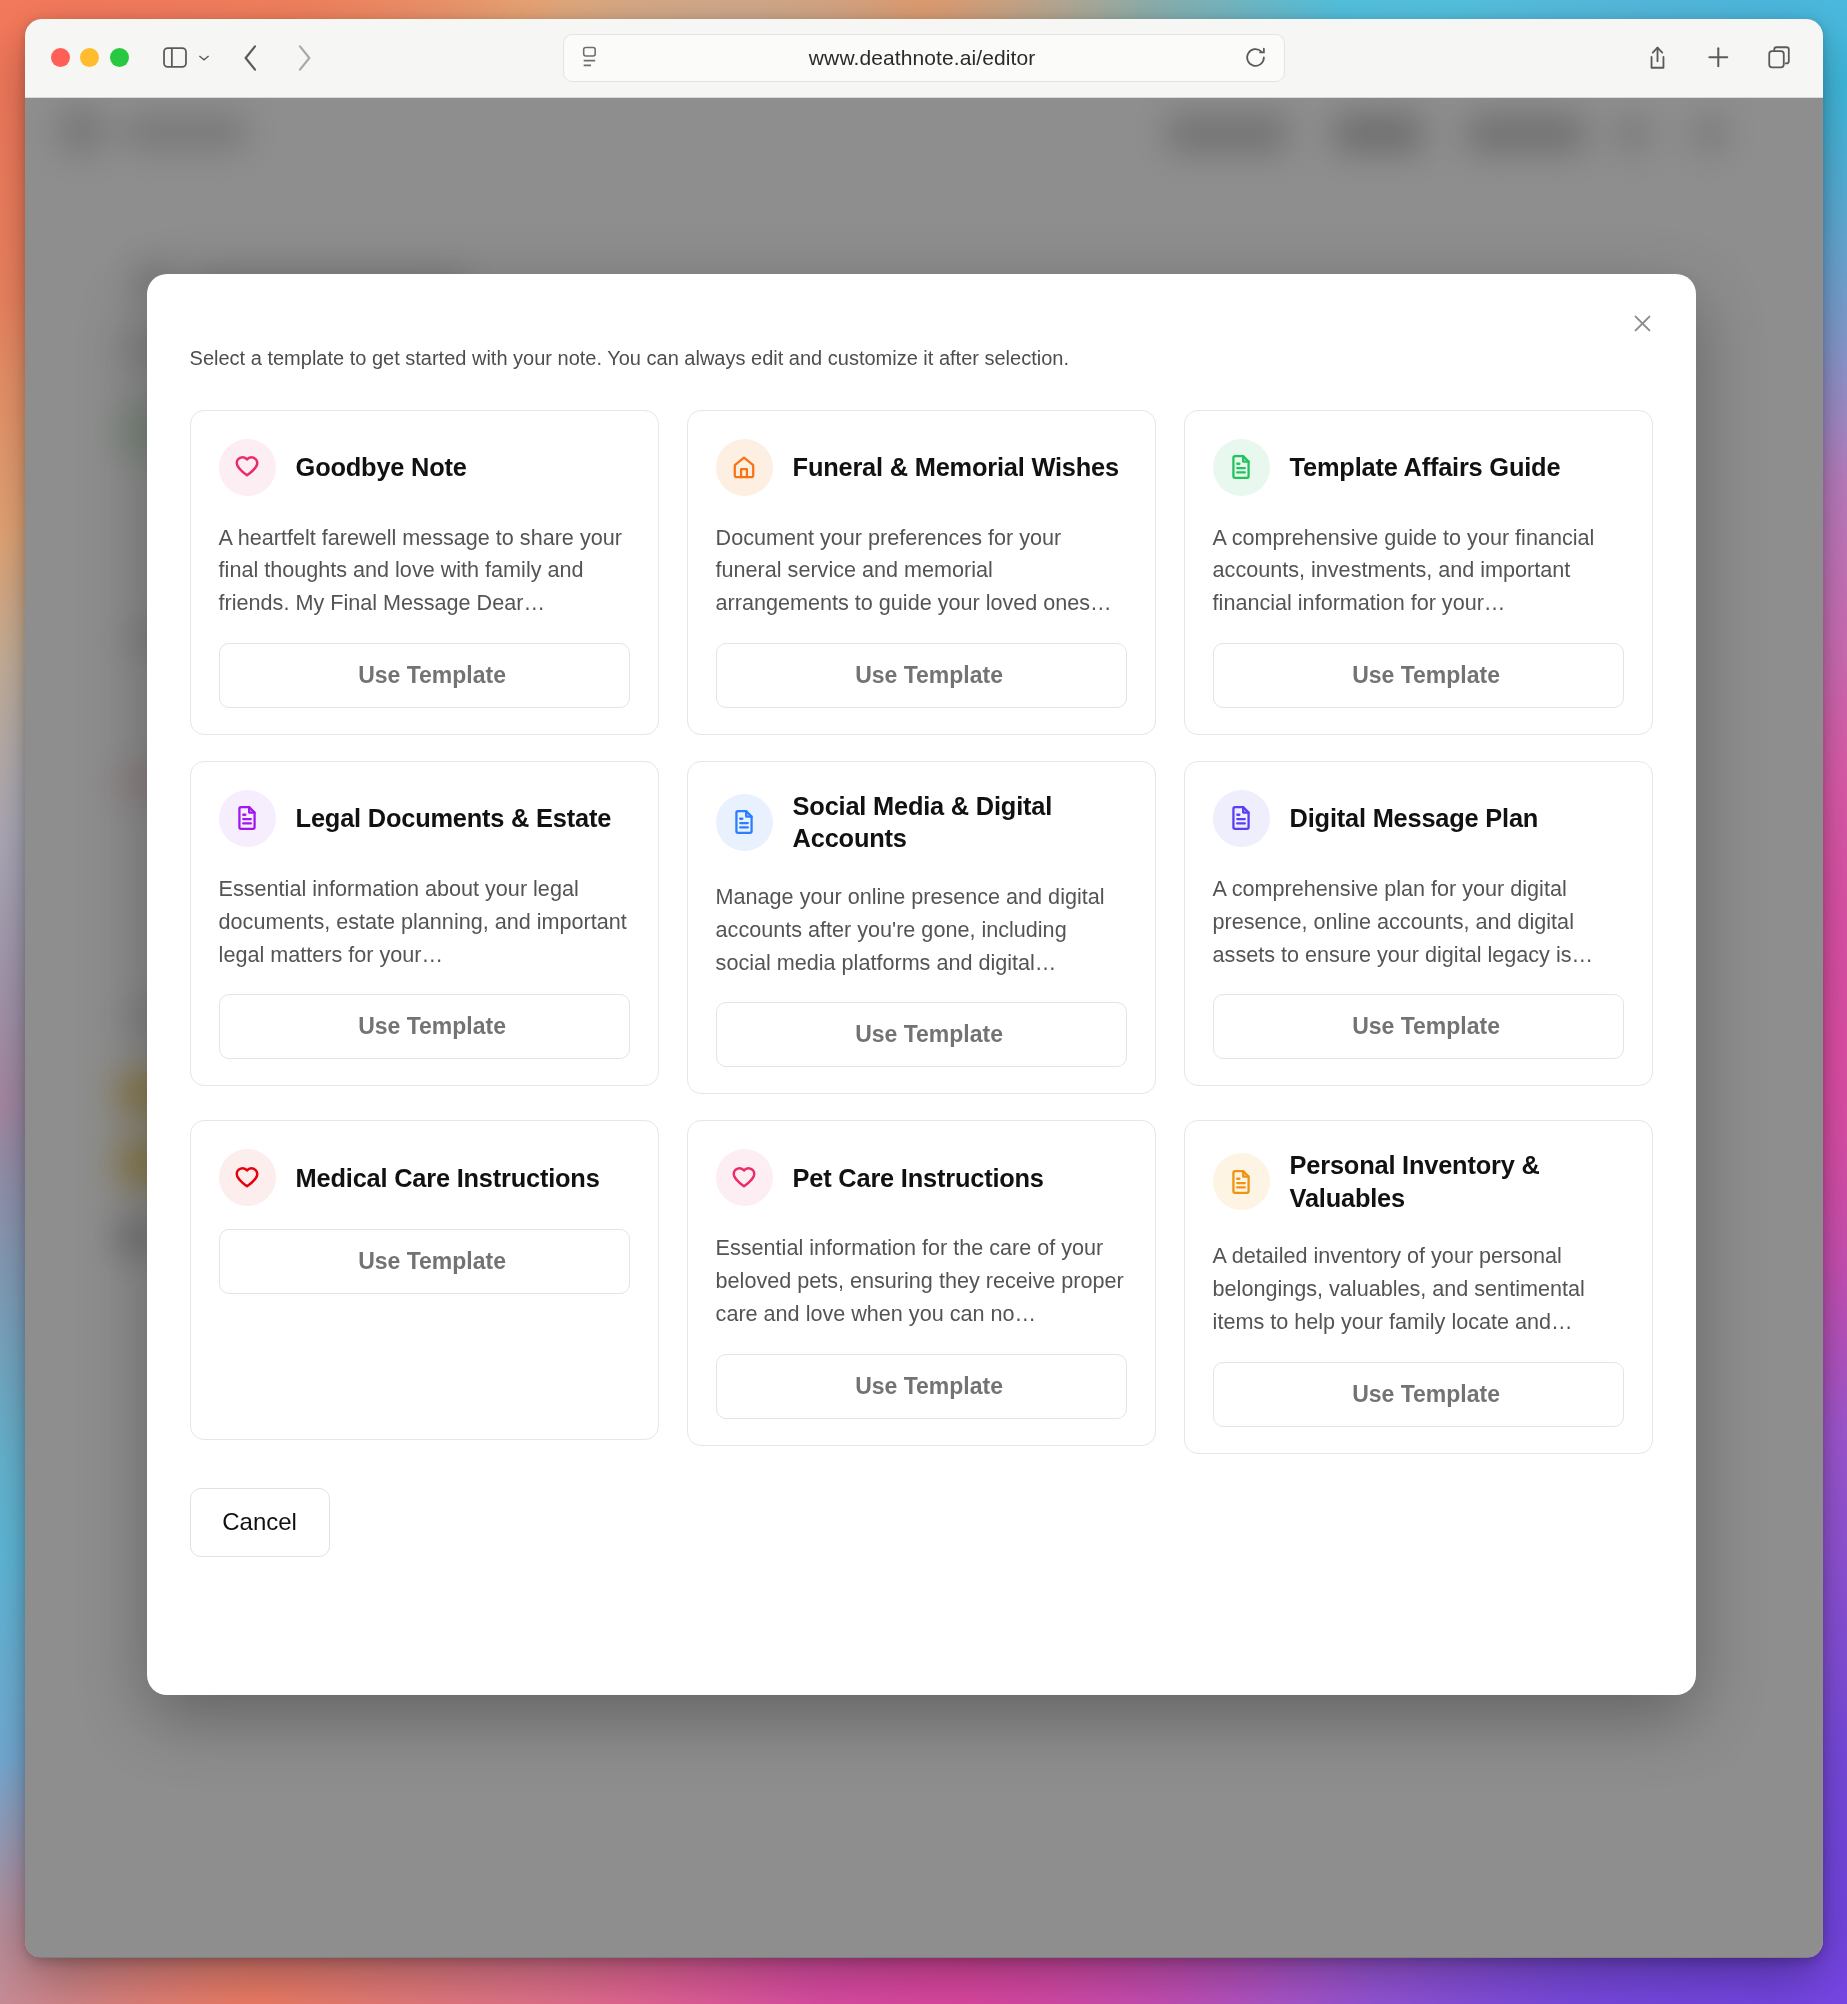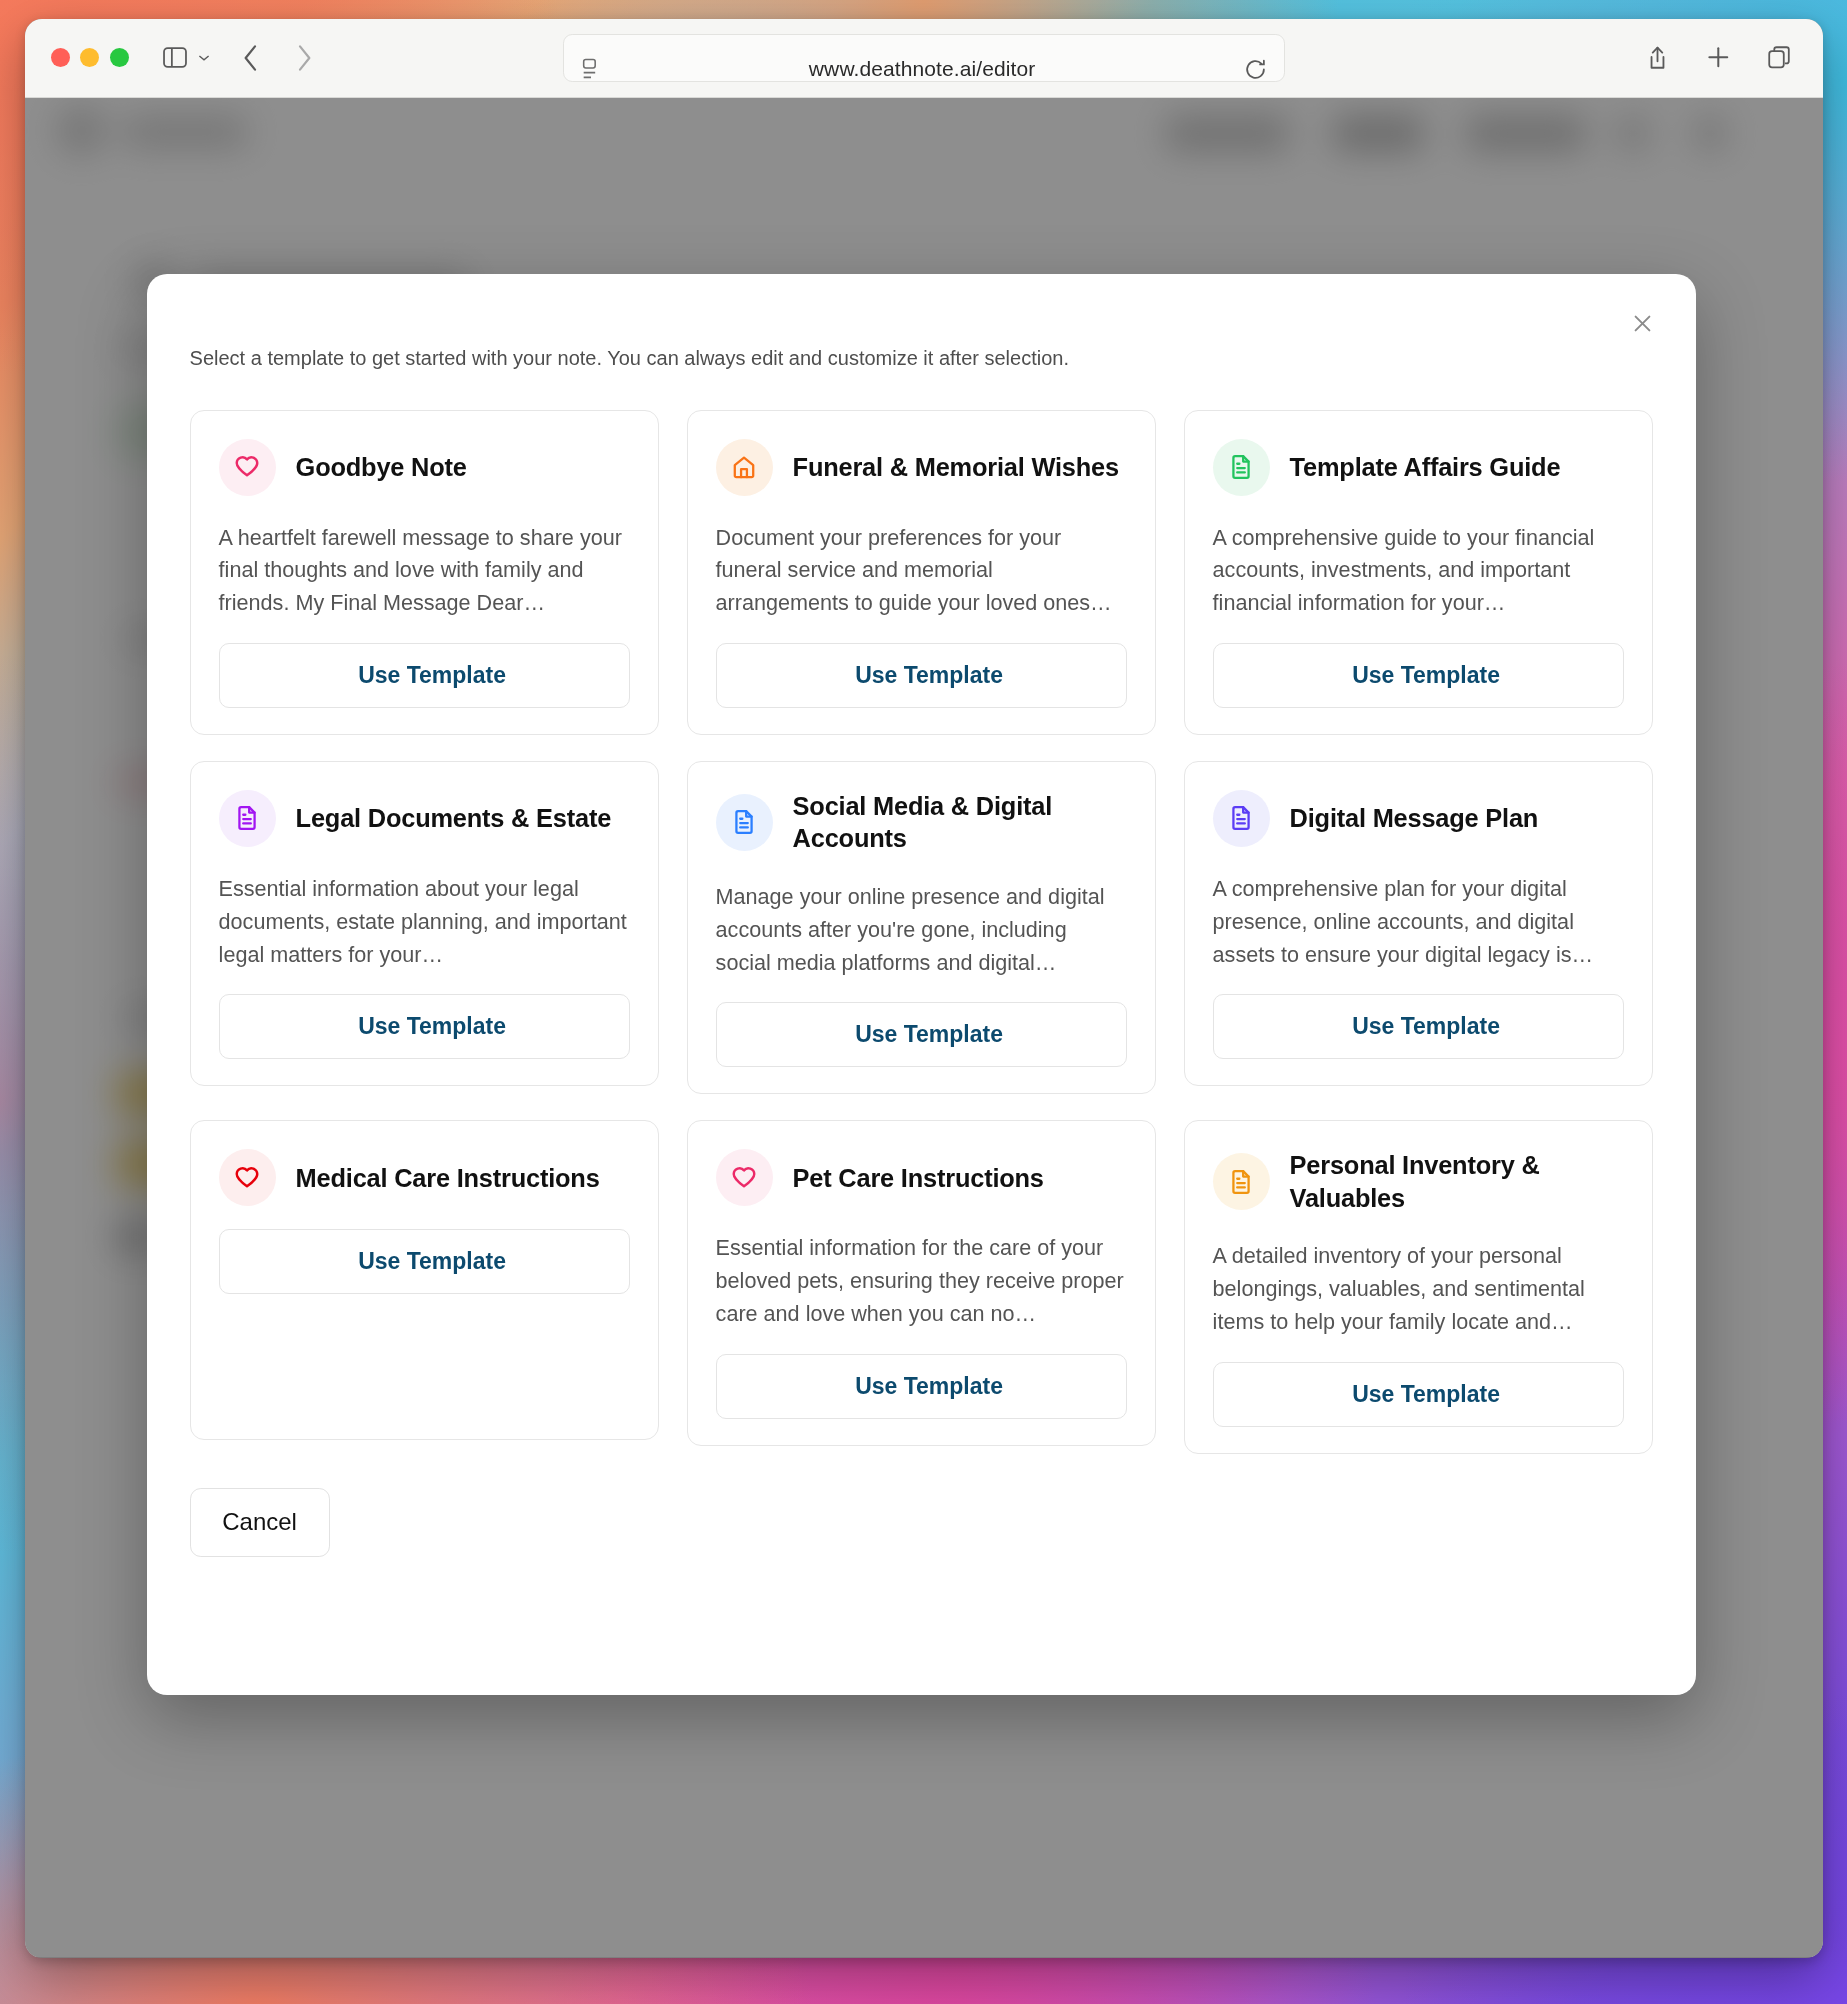--- a/index.html
+++ b/index.html
@@ -89,21 +89,21 @@
   .urlbar {
     position: absolute;
     left: 50%;
     transform: translateX(-50%);
     width: 722px;
     height: 48px;
     background: #fbfbfa;
     border: 0.8px solid #e3e3e0;
     border-radius: 9.2px;
     display: flex;
-    align-items: flex-end;
+    align-items: center;
     padding: 0 17px;
   }
   .urlbar .url-text {
     flex: 1;
     text-align: center;
     font-size: 21px;
     color: #2a2a2a;
     letter-spacing: 0.1px;
   }
   .tb-right {
@@ -234,21 +234,21 @@
   }
   .use-btn {
     margin-top: 23px;
     width: 100%;
     height: 65px;
     border: 0.8px solid #e4e4e4;
     border-radius: 10px;
     background: #fff;
     font-size: 23px;
     font-weight: 600;
-    color: #0c4a6e;
+    color: #737373;
     font-family: "Liberation Sans", sans-serif;
     cursor: pointer;
     display: flex; align-items: center; justify-content: center; padding-left: 16px;
   }
 
   
   .modal-footer {
     margin-top: 34px;
     display: flex;
     justify-content: flex-start;

